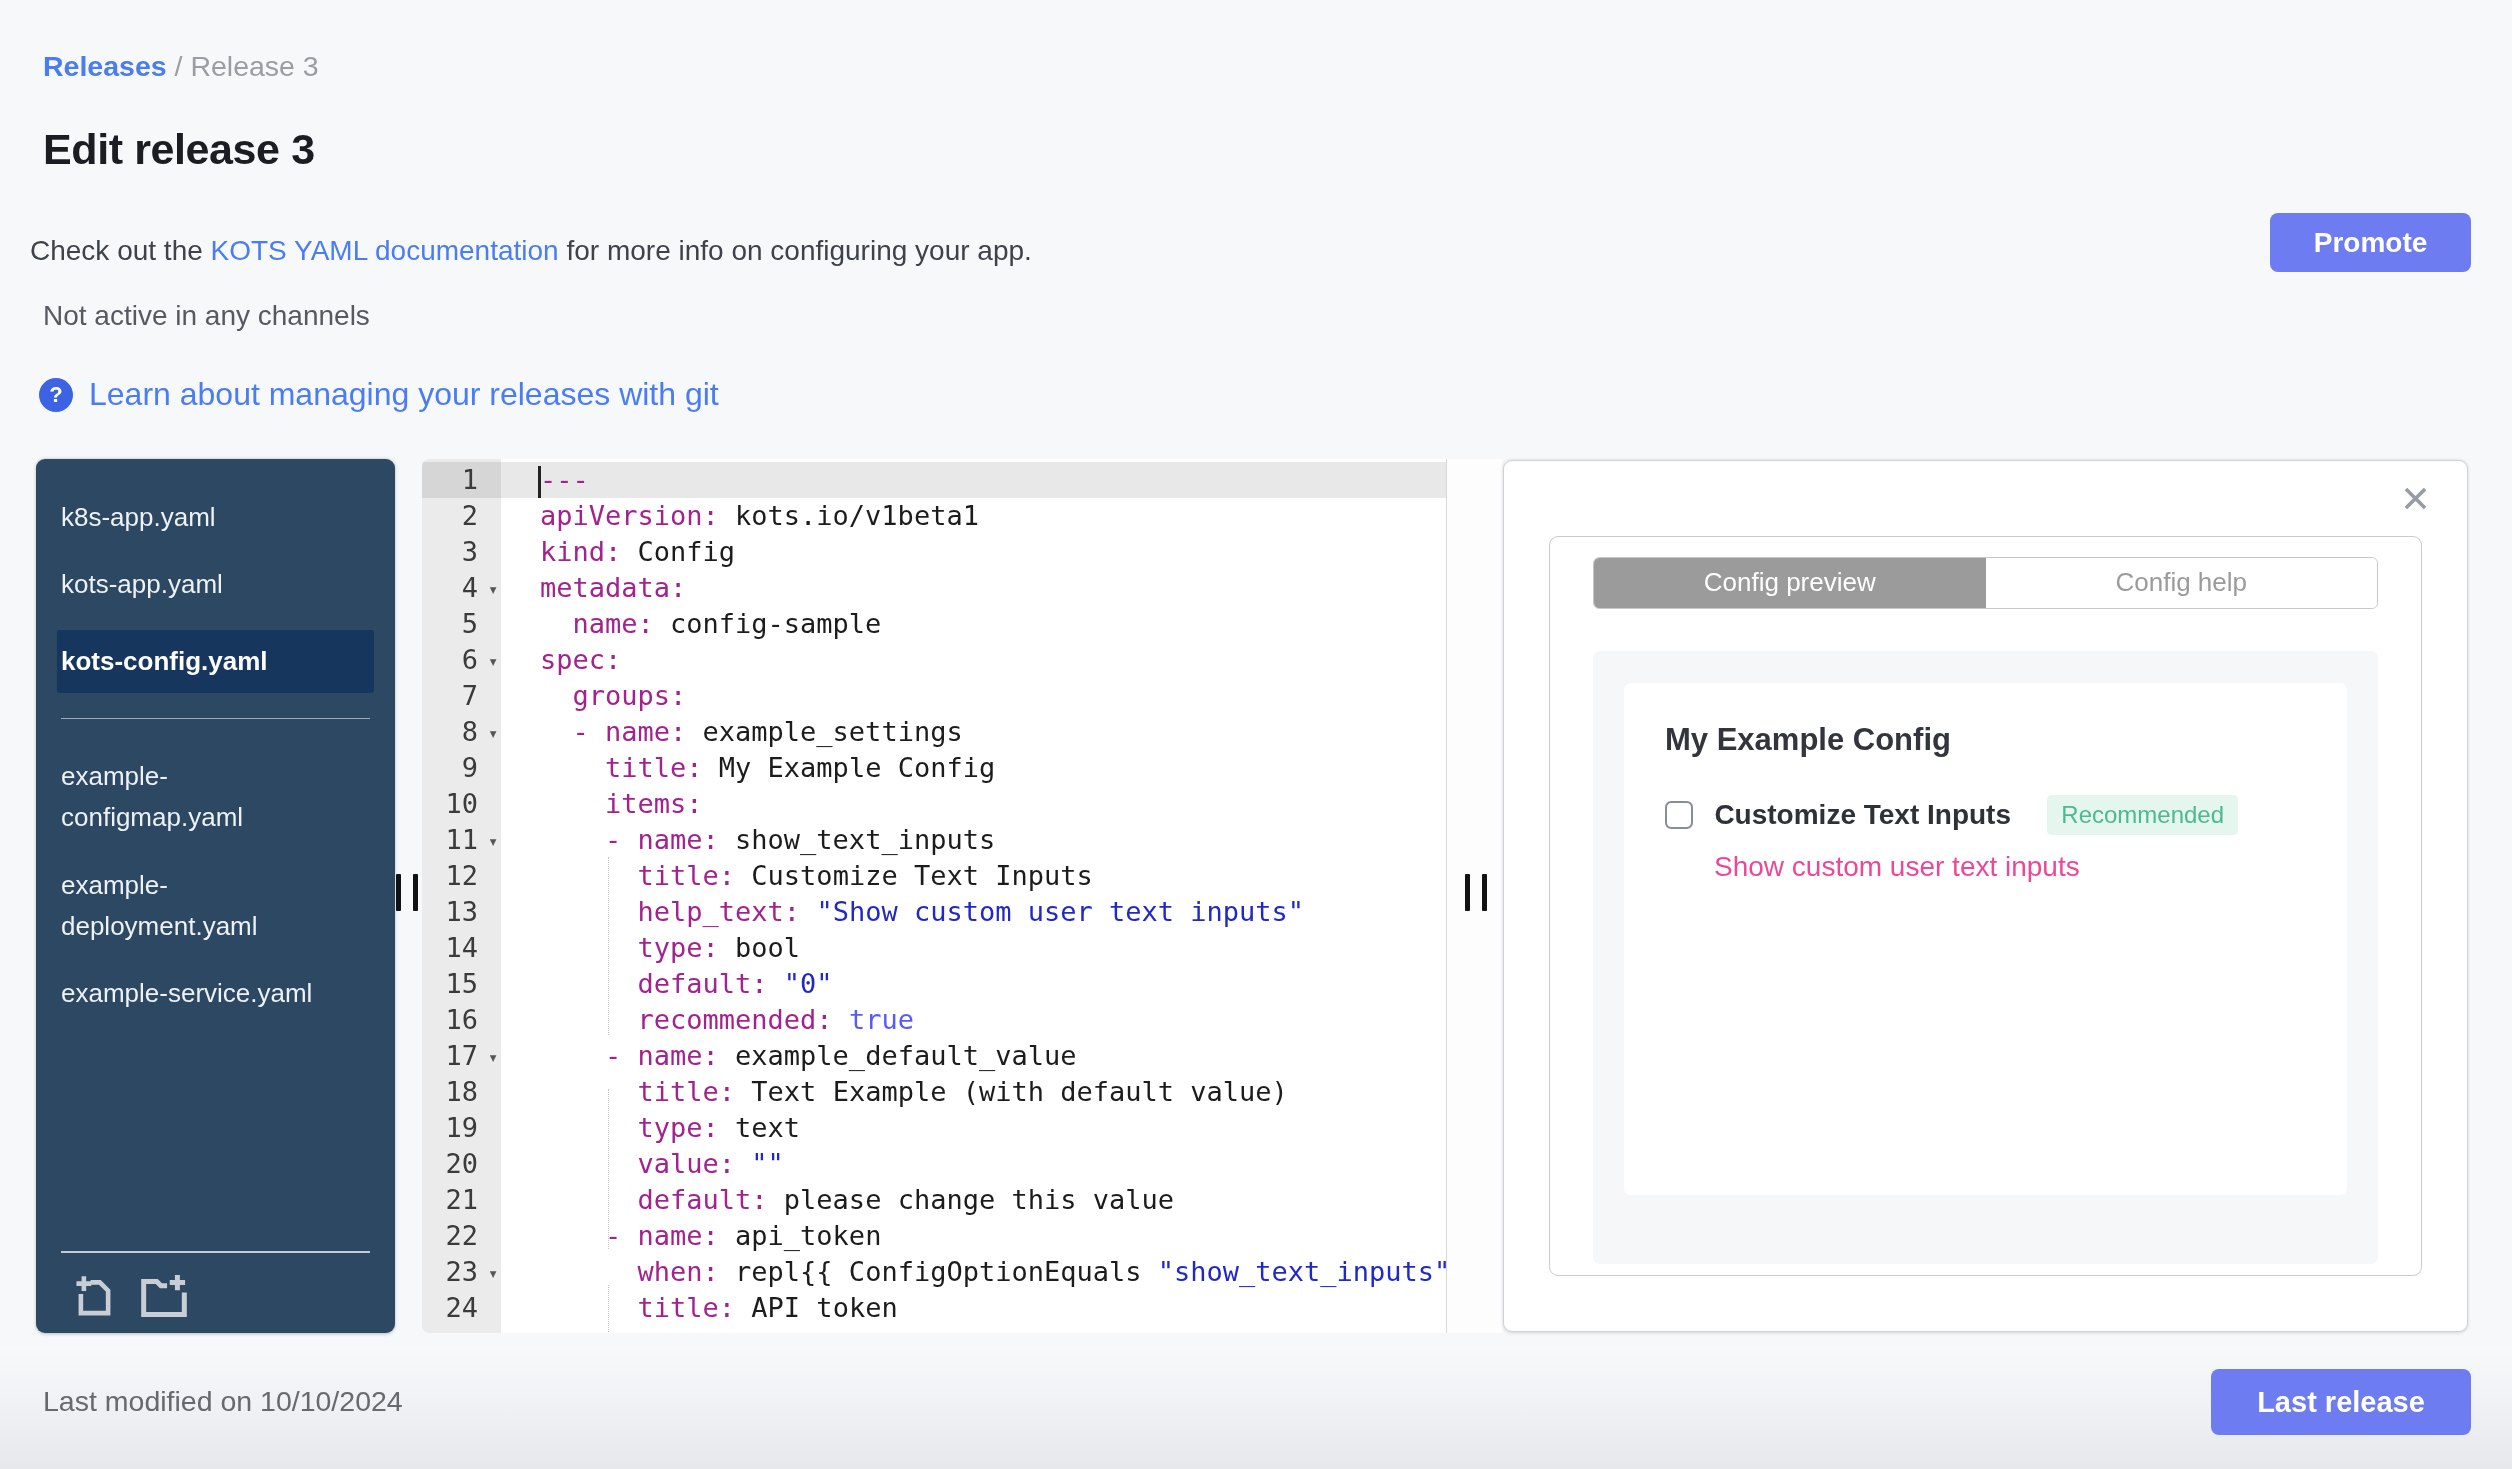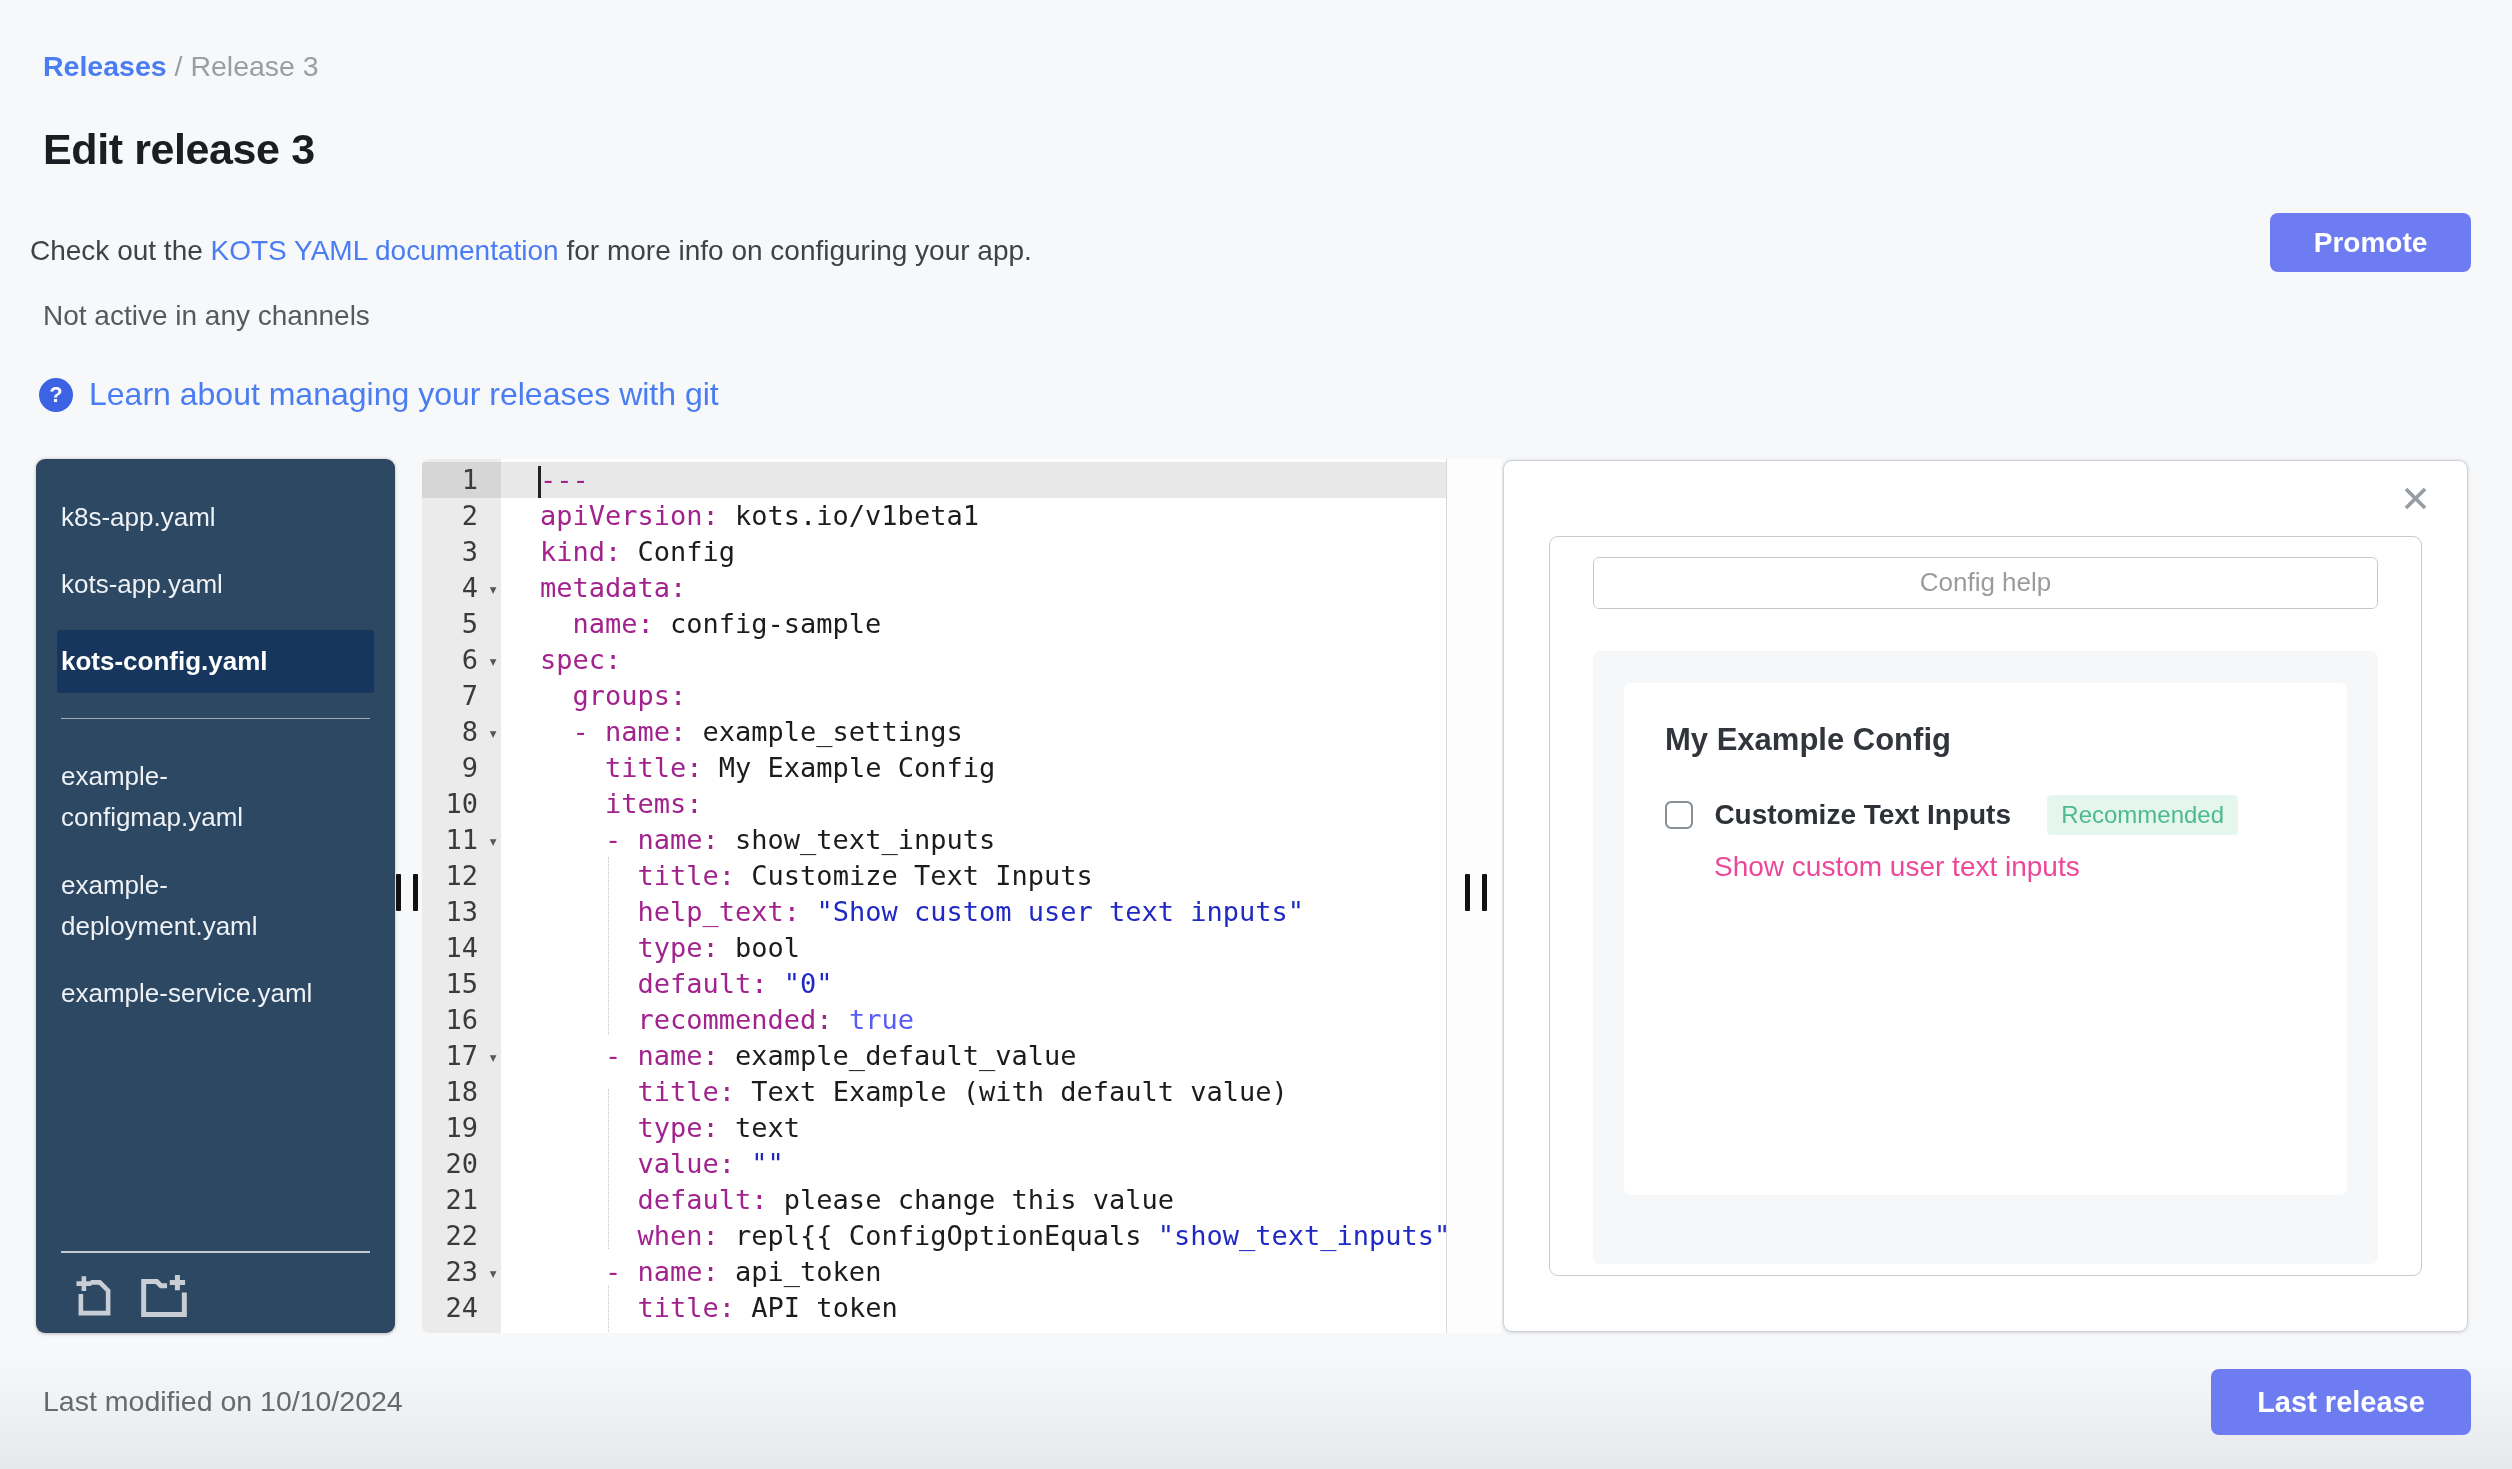--- a/index.html
+++ b/index.html
@@ -217,32 +217,33 @@
           <div class="cl"><span class="tok-plain">      </span><span class="tok-key">title:</span><span class="tok-plain"> Customize Text Inputs</span></div>
           <div class="cl"><span class="tok-plain">      </span><span class="tok-key">help_text:</span><span class="tok-plain"> </span><span class="tok-str">"Show custom user text inputs"</span></div>
           <div class="cl"><span class="tok-plain">      </span><span class="tok-key">type:</span><span class="tok-plain"> bool</span></div>
           <div class="cl"><span class="tok-plain">      </span><span class="tok-key">default:</span><span class="tok-plain"> </span><span class="tok-str">"0"</span></div>
           <div class="cl"><span class="tok-plain">      </span><span class="tok-key">recommended:</span><span class="tok-plain"> </span><span class="tok-bool">true</span></div>
           <div class="cl"><span class="tok-plain">    </span><span class="tok-key">- name:</span><span class="tok-plain"> example_default_value</span></div>
           <div class="cl"><span class="tok-plain">      </span><span class="tok-key">title:</span><span class="tok-plain"> Text Example (with default value)</span></div>
           <div class="cl"><span class="tok-plain">      </span><span class="tok-key">type:</span><span class="tok-plain"> text</span></div>
           <div class="cl"><span class="tok-plain">      </span><span class="tok-key">value:</span><span class="tok-plain"> </span><span class="tok-str">""</span></div>
           <div class="cl"><span class="tok-plain">      </span><span class="tok-key">default:</span><span class="tok-plain"> please change this value</span></div>
+          <div class="cl"><span class="tok-plain">    </span><span class="tok-key">- name:</span><span class="tok-plain"> api_token</span></div>
           <div class="cl"><span class="tok-plain">      </span><span class="tok-key">when:</span><span class="tok-plain"> repl{{ ConfigOptionEquals </span><span class="tok-str">"show_text_inputs"</span></div>
-          <div class="cl"><span class="tok-plain">    </span><span class="tok-key">- name:</span><span class="tok-plain"> api_token</span></div>
           <div class="cl"><span class="tok-plain">      </span><span class="tok-key">title:</span><span class="tok-plain"> API token</span></div>
           <div class="cl"><span class="tok-plain">      </span><span class="tok-key">type:</span><span class="tok-plain"> password</span></div>
         </div>
     </div>
   </div>
 
   <div class="abs" id="preview-panel">
     <div id="close-x">✕</div>
     <div id="preview-card">
       <div id="tab-toggle">
+          <div class="ptab active">Config preview</div>
           <div class="ptab">Config help</div>
         </div>
       <div id="config-area">
         <div id="config-card">
           <div id="group-title">My Example Config</div>
           <div id="config-item-row">
             <div id="config-checkbox"></div>
             <div id="config-item-label">Customize Text Inputs</div>
             <div id="recommended-badge">Recommended</div>
           </div>

